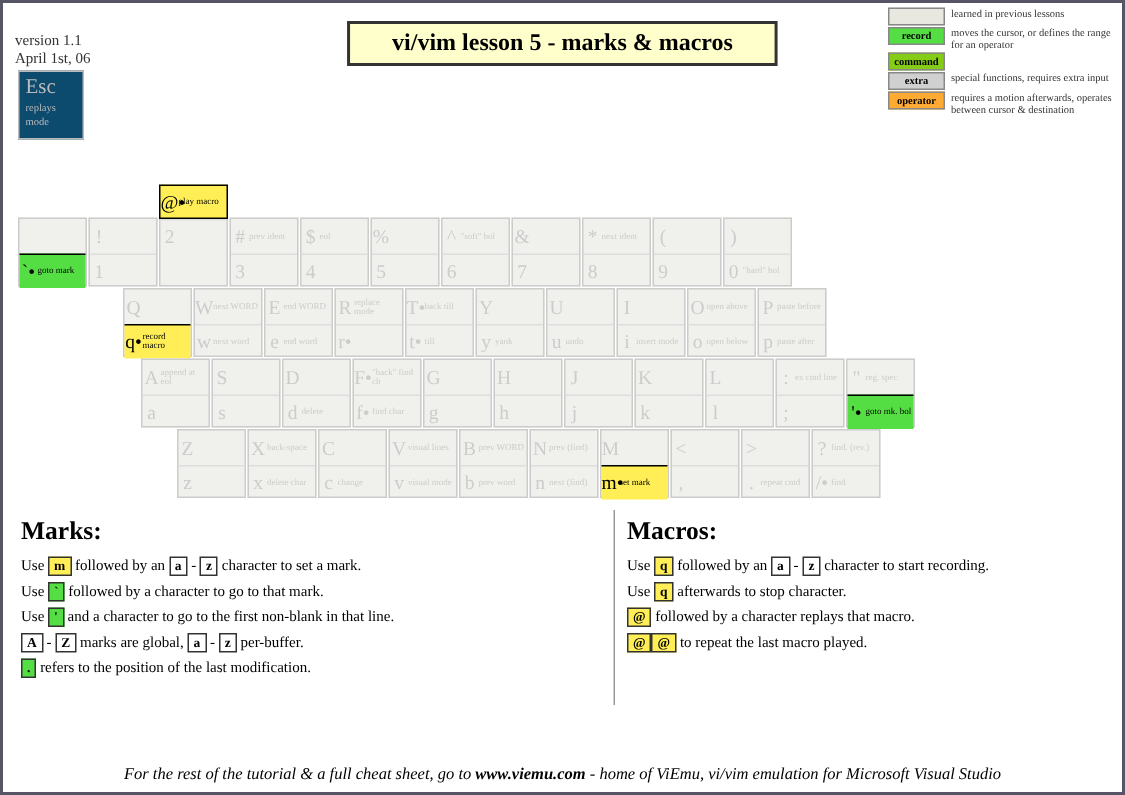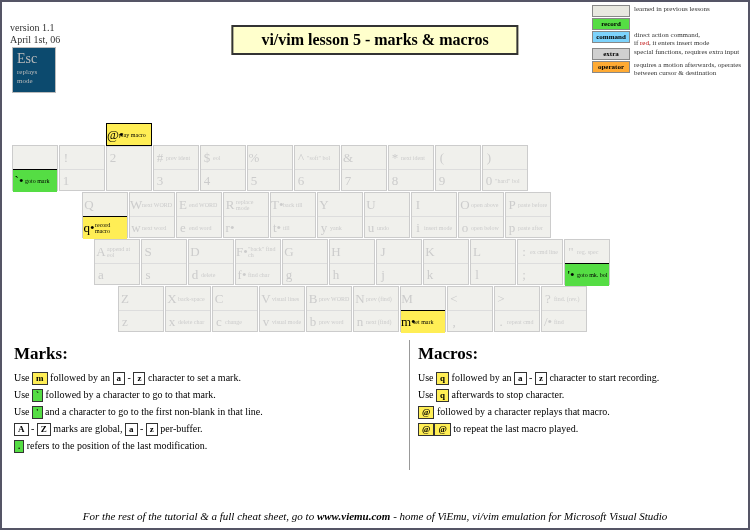--- a/index.html
+++ b/index.html
@@ -1,25 +1,25 @@
 <!DOCTYPE html>
 <html><head>
 <meta charset="utf-8">
 <style>
 * { margin: 0; padding: 0; box-sizing: border-box; }
 body { font-family: Georgia, 'Times New Roman', serif; font-size: 10px; background: #fff; width: 750px; height: 530px; border: 2px solid #556; position: relative; }
 .version { position: absolute; top: 4px; left: 8px; font-size: 10px; line-height: 1.2; color: #333; margin-top: 16px; }
-.title { position: absolute; top: 23px; left: 50%; transform: translateX(-50%); border: 2px solid #333; background: #ffffcc; padding: 4px 28px; font-size: 16px; font-weight: bold; }
+.title { position: absolute; top: 12px; left: 50%; transform: translateX(-50%); border: 2px solid #333; background: #ffffcc; padding: 4px 28px; font-size: 16px; font-weight: bold; }
 .legend { position: absolute; top: 3px; right: 6px; width: 150px; font-size: 7px; line-height: 1.15; }
 .legend-row { display: flex; align-items: flex-start; margin-bottom: 1px; }
 .legend-swatch { width: 38px; height: 12px; border: 1px solid #888; margin-right: 4px; flex-shrink: 0; font-size: 7px; display:flex; align-items:center; justify-content:center; font-weight:bold; }
 .legend-text { flex: 1; color: #333; }
 .sw-prev { background: #e8e8e0; }
 .sw-motion { background: #55dd44; }
-.sw-command { background: #7dd3fc; }
+.sw-command { background: #84cc16; }
 .sw-operator { background: #ffaa33; }
 .sw-extra { background: #d0d0d0; }
 .esc { position: absolute; top: 45px; left: 10px; width: 44px; height: 46px; border: 1px solid #bbb; background: #0c4a6e; color: #bbb; padding: 3px 4px; font-size: 14px; }
 .esc .sub { font-size: 7px; line-height: 1; margin-top: 2px; }
 .row { position: absolute; display: flex; }
 .key { width: 46px; height: 46px; border: 1px solid #ccc; background: #f0f0ec; margin-right: 1px; position: relative; }
 .half { width: 100%; height: 23px; display: flex; align-items: center; font-size: 8px; color: #ccc; }
 .half .ch { width: 12px; font-size: 13px; text-align: center; }
 .half .lbl { flex: 1; font-size: 6px; line-height: 1; padding-right: 1px; }
 .half.bot { border-top: 1px solid #ddd; }
@@ -49,24 +49,24 @@
 
 <div class="title">vi/vim lesson 5 - marks &amp; macros</div>
 
 <div class="legend">
   <div class="legend-row">
       <div class="legend-swatch sw-prev"></div>
       <div class="legend-text">learned in previous lessons</div>
     </div>
   <div class="legend-row">
       <div class="legend-swatch sw-motion">record</div>
+      <div class="legend-text">moves the cursor, or defines the range for an operator</div>
     </div>
   <div class="legend-row">
       <div class="legend-swatch sw-command">command</div>
-      <div class="legend-text">direct action command,<br>if <span class="red">red</span>, it enters insert mode</div>
     </div>
   <div class="legend-row">
       <div class="legend-swatch sw-extra">extra</div>
       <div class="legend-text">special functions, requires extra input</div>
     </div>
   <div class="legend-row">
       <div class="legend-swatch sw-operator">operator</div>
       <div class="legend-text">requires a motion afterwards, operates between cursor &amp; destination</div>
     </div>
 </div>

